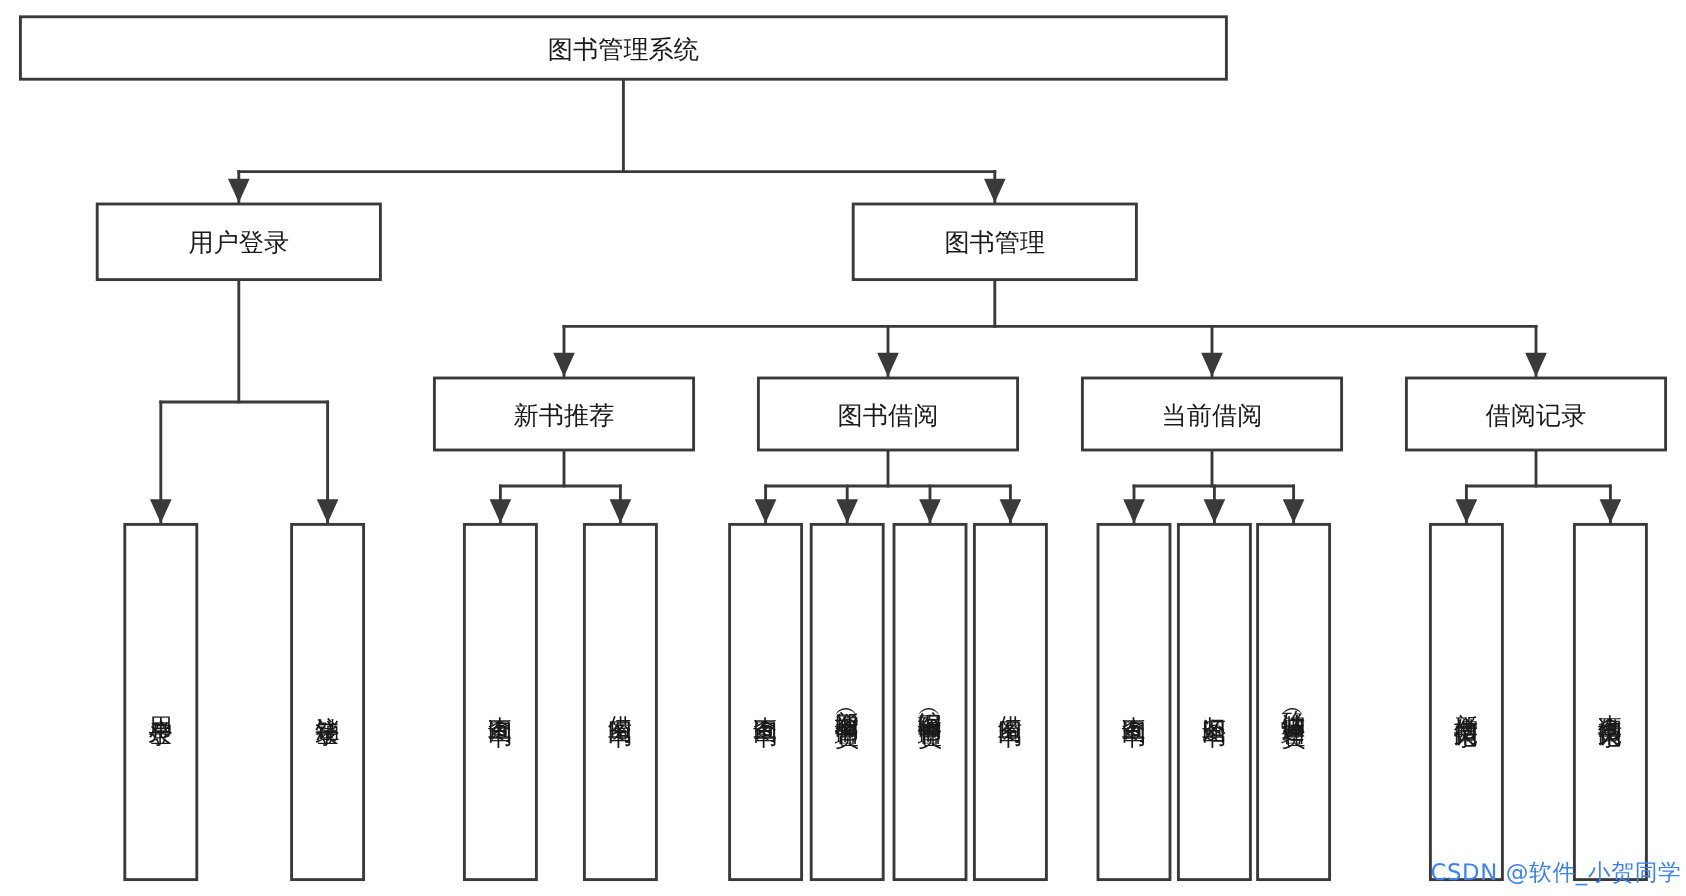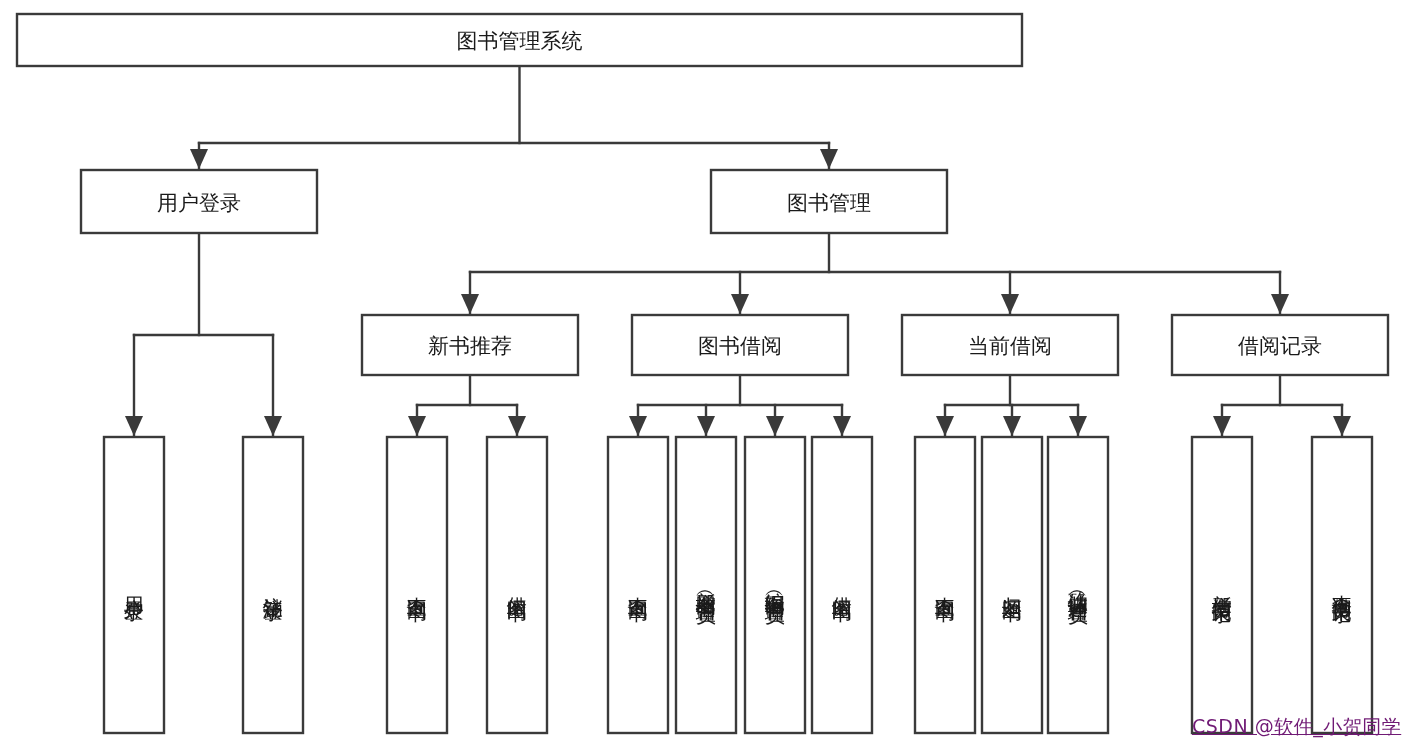--- a/index.html
+++ b/index.html
@@ -55,25 +55,24 @@
     align-items: center;
     justify-content: center;
     text-align: center;
     font-family: "DejaVu Sans", "Liberation Sans", sans-serif;
     white-space: nowrap;
     pointer-events: none;
   }
   .watermark {
     position: absolute;
     font-size: 19px;
-    color: #701a75;
+    color: #3b82f6;
     letter-spacing: 0.5px;
     white-space: nowrap;
     font-family: "DejaVu Sans", "Liberation Sans", sans-serif;
-    text-decoration: underline;
   }
 </style>
 </head>
 <body>
 
 <svg id="diagram" viewBox="0 0 1405 747">
   <g id="connector-layer">
       <line x1="519.5" y1="66" x2="519.5" y2="143" class="connector"></line>
       <line x1="199" y1="143" x2="829" y2="143" class="connector"></line>
       <line x1="199" y1="143" x2="199" y2="169" class="connector"></line>

